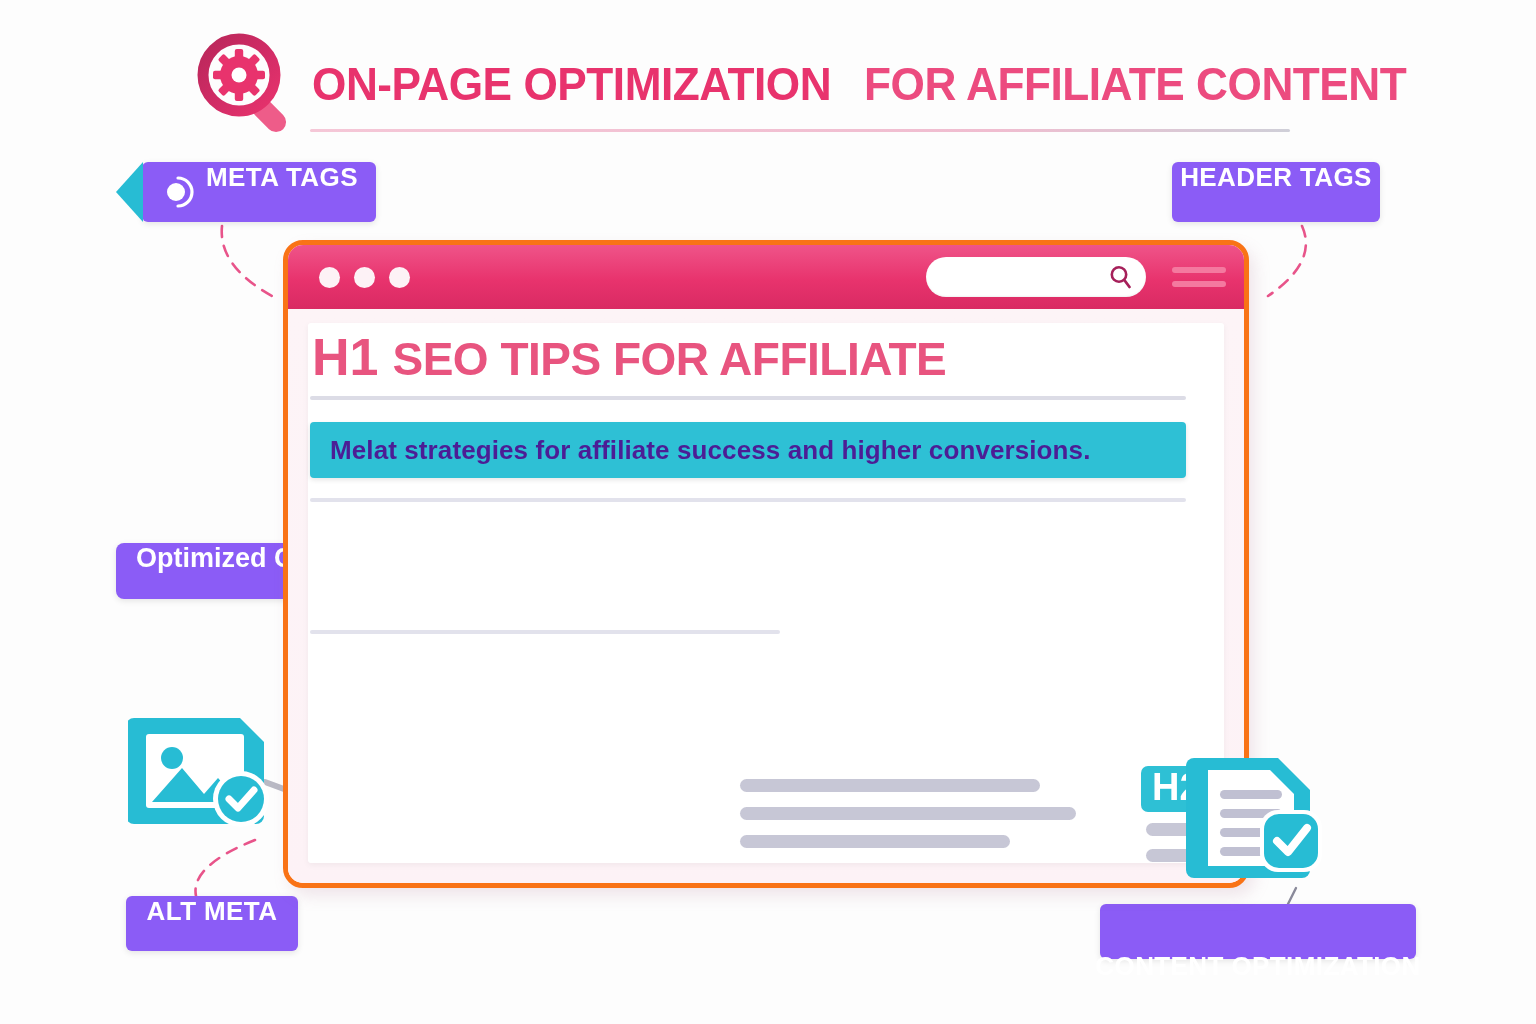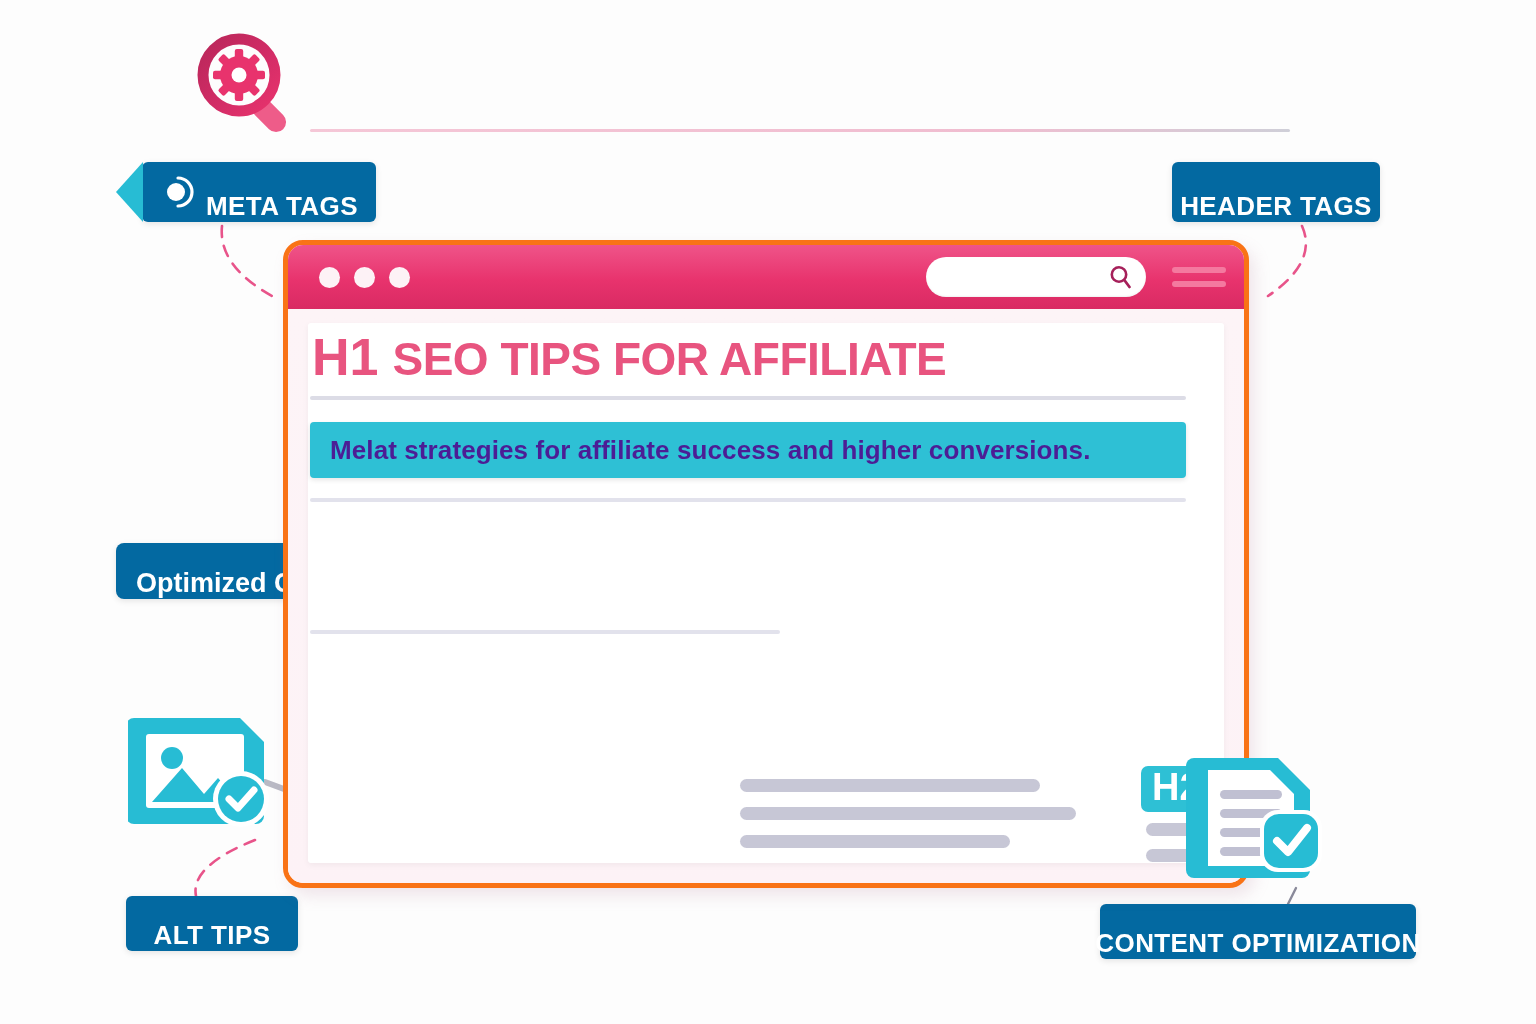--- a/index.html
+++ b/index.html
@@ -62,25 +62,25 @@
     top: 103px;
     width: 980px;
     height: 3px;
     background: linear-gradient(90deg, #f5c7d7 0%, #f0bdd0 70%, #cfcfd8 100%);
     border-radius: 2px;
   }
 
   
   .tag {
     position: absolute;
-    background: #0369a1;
+    background: #8b5cf6;
     border-radius: 8px;
     color: #ffffff;
     display: flex;
-    align-items: flex-end;
+    align-items: flex-start;
     justify-content: center;
     font-weight: bold;
     box-shadow: 0 2px 6px rgba(0,0,0,0.10);
   }
   .tag-label {
     font-family: "Liberation Sans Narrow", "Liberation Sans", sans-serif;
     letter-spacing: 0.4px;
     white-space: nowrap;
   }
 
@@ -132,21 +132,21 @@
   }
   #tag-alt-text .tag-label { font-size: 26px; }
 
   #tag-content-opt {
     left: 1100px;
     top: 904px;
     width: 316px;
     height: 55px;
     border-radius: 6px;
   }
-  #tag-content-opt .tag-label { font-size: 26px; }
+  #tag-content-opt .tag-label { font-size: 26px; margin-top: 47px; }
 
   #tag-optimized-content {
     left: 116px;
     top: 543px;
     width: 318px;
     height: 56px;
     border-radius: 8px;
     justify-content: flex-start;
     padding-left: 20px;
     box-sizing: border-box;
@@ -420,37 +420,38 @@
         <rect x="-26" y="-4.2" width="11" height="8.4" rx="2"></rect>
         <rect x="15" y="-4.2" width="11" height="8.4" rx="2"></rect>
         <rect x="-4.2" y="-26" width="8.4" height="11" rx="2" transform="rotate(45)"></rect>
         <rect x="-4.2" y="15" width="8.4" height="11" rx="2" transform="rotate(45)"></rect>
         <rect x="-26" y="-4.2" width="11" height="8.4" rx="2" transform="rotate(45)"></rect>
         <rect x="15" y="-4.2" width="11" height="8.4" rx="2" transform="rotate(45)"></rect>
       </g>
       <circle cx="0" cy="0" r="7.5" fill="#ffffff"></circle>
     </g>
   </svg>
+  <div id="header-title"><span class="t-strong">ON-PAGE OPTIMIZATION</span><span class="t-light"> FOR AFFILIATE CONTENT</span></div>
   <div id="header-rule"></div>
 </div>
 
 <div class="tag" id="tag-meta">
   <svg id="meta-dot-icon" viewBox="0 0 32 32">
     <path d="M 16 2 A 14 14 0 0 1 16 30" fill="none" stroke="#ffffff" stroke-width="3.2" stroke-linecap="round"></path>
     <circle cx="14" cy="16" r="9" fill="#ffffff"></circle>
   </svg>
   <span class="tag-label">META TAGS</span>
 </div>
 
 <div class="tag" id="tag-header-tags">
   <span class="tag-label">HEADER TAGS</span>
 </div>
 
 <div class="tag" id="tag-alt-text">
-  <span class="tag-label">ALT TIPS</span>
+  <span class="tag-label">ALT META</span>
 </div>
 
 <div class="tag" id="tag-content-opt">
   <span class="tag-label">CONTENT OPTIMIZATION</span>
 </div>
 
 <div class="tag" id="tag-optimized-content">
   <span class="tag-label">Optimized Content</span>
   <svg id="optimized-check-icon" viewBox="0 0 32 30">
     <path d="M 3 15 L 12 24 L 29 4" fill="none" stroke="#ffffff" stroke-width="6" stroke-linecap="round" stroke-linejoin="round"></path>

